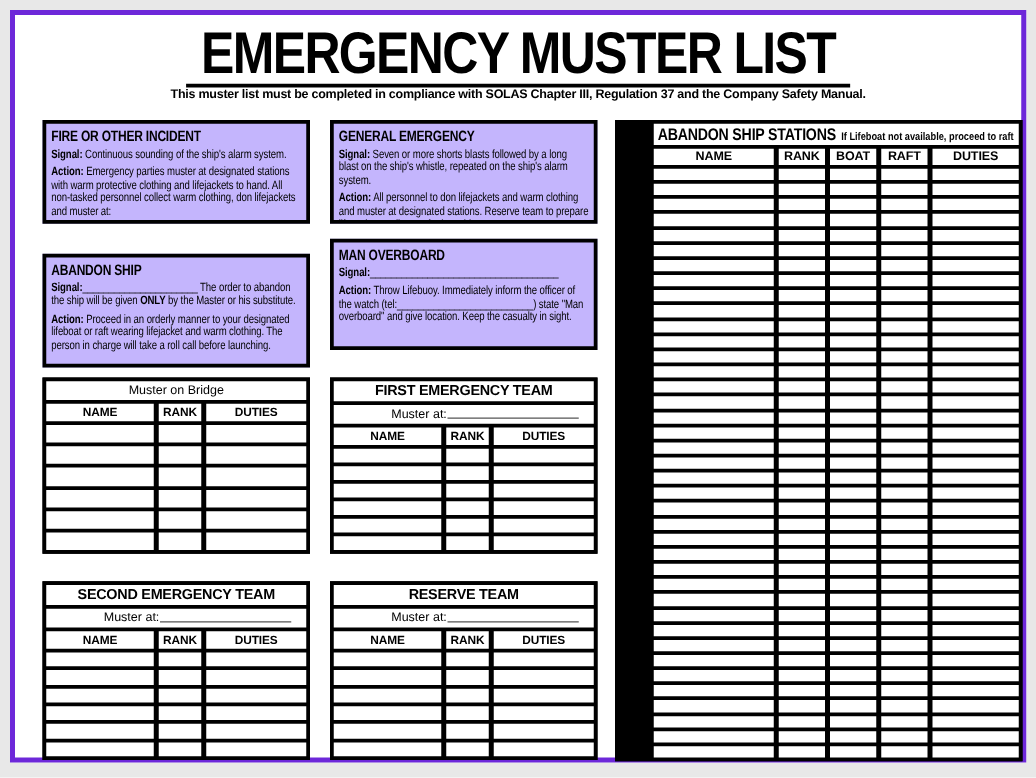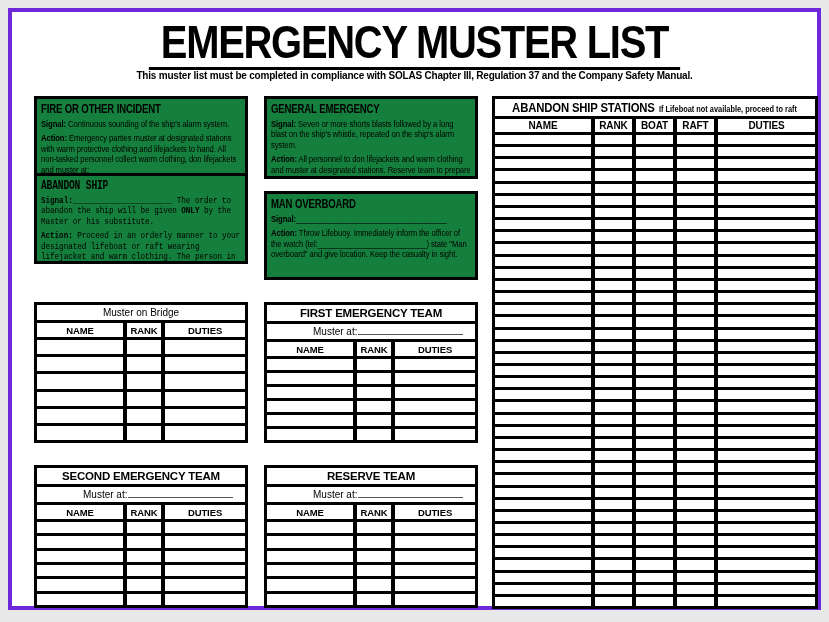--- a/index.html
+++ b/index.html
@@ -21,21 +21,21 @@
     font-size:47px;font-weight:bold;letter-spacing:-1.5px;white-space:nowrap;
     transform:scaleX(.85);transform-origin:50% 0;
     border-bottom:3px solid #000;padding:0 14px 2px 14px;line-height:1.0;
   }
   .subtitle{
     position:absolute;left:0;top:58px;width:100%;text-align:center;margin:0;
     font-size:10px;font-weight:bold;letter-spacing:-.2px;
   }
   
   .ibox{
-    position:absolute;background:#15803d;border:3px solid #000;
+    position:absolute;background:#c4b5fd;border:3px solid #000;
     padding:2px 4px;overflow:hidden;box-sizing:border-box;
   }
   .ibox .condense{
     transform:scaleX(.8);transform-origin:0 0;width:250px;
   }
   .ibox h2{
     margin:1px 0 3px 0;font-size:12px;font-weight:bold;letter-spacing:-.2px;
   }
   .ibox p{
     margin:0 0 4px 0;font-size:9.6px;line-height:10.4px;letter-spacing:-.1px;
@@ -65,27 +65,27 @@
   .st-titlebar{height:17px;flex:0 0 auto;}
   .st-titlebar .cell{overflow:hidden;}
   .st-inline{display:inline-flex;align-items:baseline;gap:5px;white-space:nowrap;transform:scaleX(.84);transform-origin:50% 50%;}
   .st-title{font-weight:bold;font-size:13.5px;letter-spacing:-.2px;}
   .st-note{font-weight:bold;font-size:8.8px;}
   .st-head .cell{font-weight:bold;font-size:10px;}
   .st-head{height:13px;flex:0 0 auto;}
   
   #box-fire{left:22px;top:84px;width:214px;height:83px;}
   #box-general{left:252px;top:84px;width:214px;height:83px;}
-  #box-abandon{left:22px;top:161px;width:214px;height:91px;font-family:Liberation Mono, monospace;}
+  #box-abandon{left:22px;top:191px;width:214px;height:91px;}
   #box-man{left:252px;top:179px;width:214px;height:89px;}
   #tbl-control{left:22px;top:290px;width:214px;height:141px;}
   #tbl-first{left:252px;top:290px;width:214px;height:141px;}
   #tbl-second{left:22px;top:453px;width:214px;height:143px;}
   #tbl-reserve{left:252px;top:453px;width:214px;height:143px;}
-  #tbl-stations{left:480px;top:84px;width:326px;height:513px;}
+  #tbl-stations{left:480px;top:84px;width:326px;height:513px;padding-left:28px;}
 </style>
 </head>
 <body>
 
 <div class="sheet">
 
   <div class="title-wrap">
     <h1 class="main-title">EMERGENCY MUSTER LIST</h1>
   </div>
   <p class="subtitle">This muster list must be completed in compliance with SOLAS Chapter III, Regulation 37 and the Company Safety Manual.</p>

